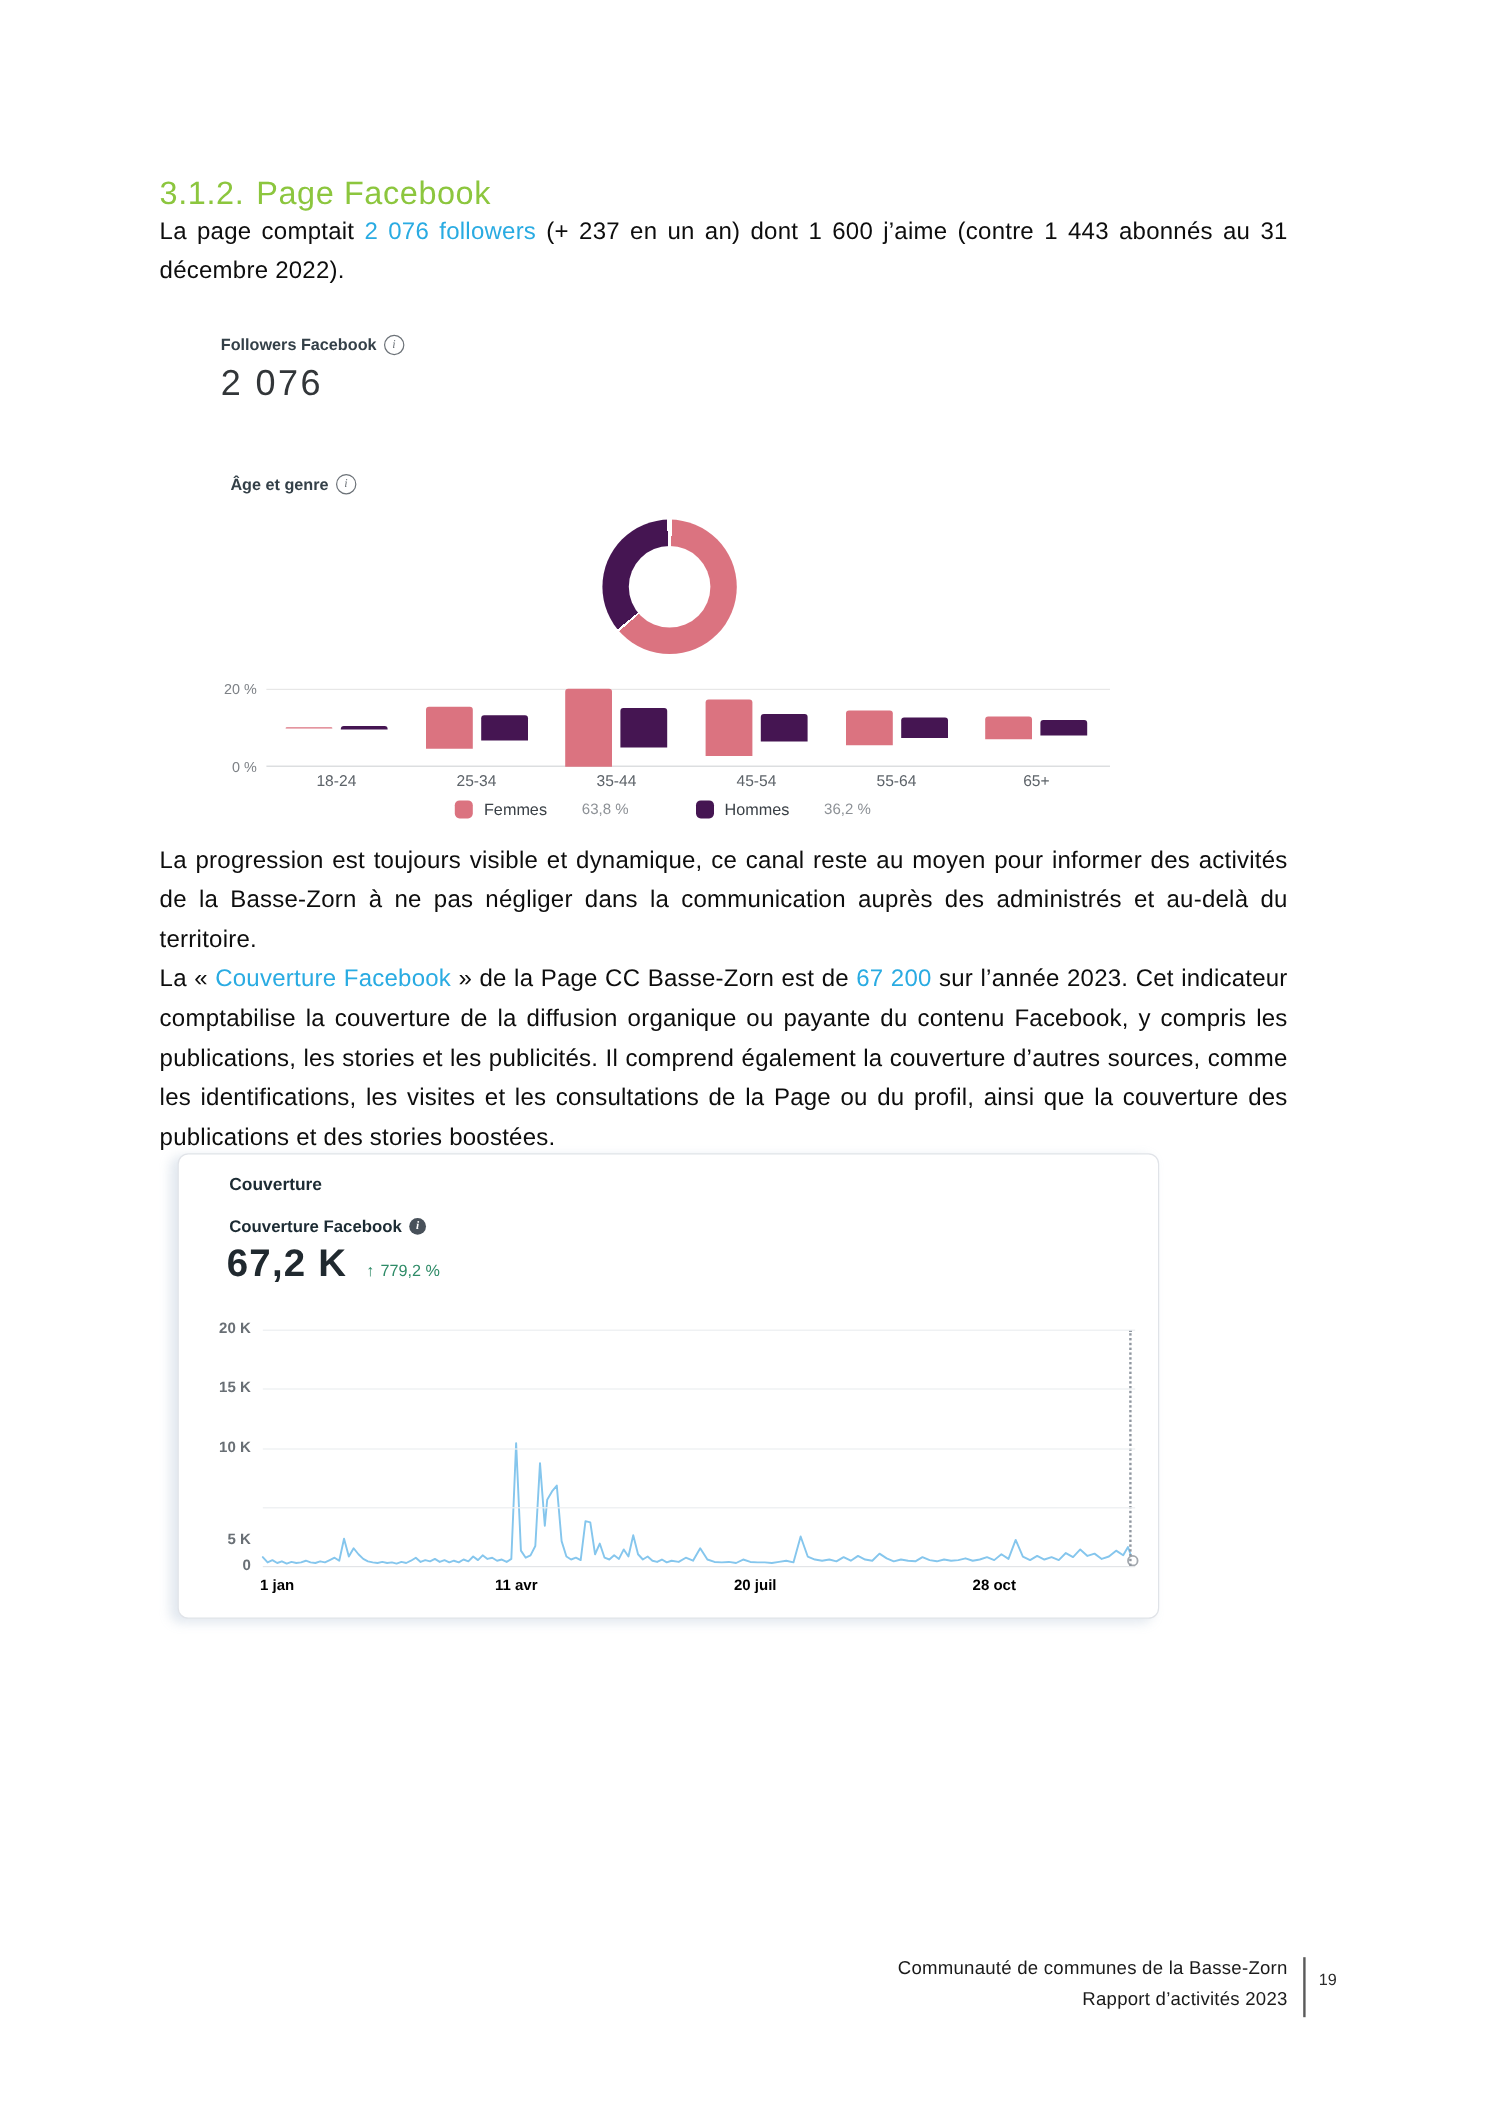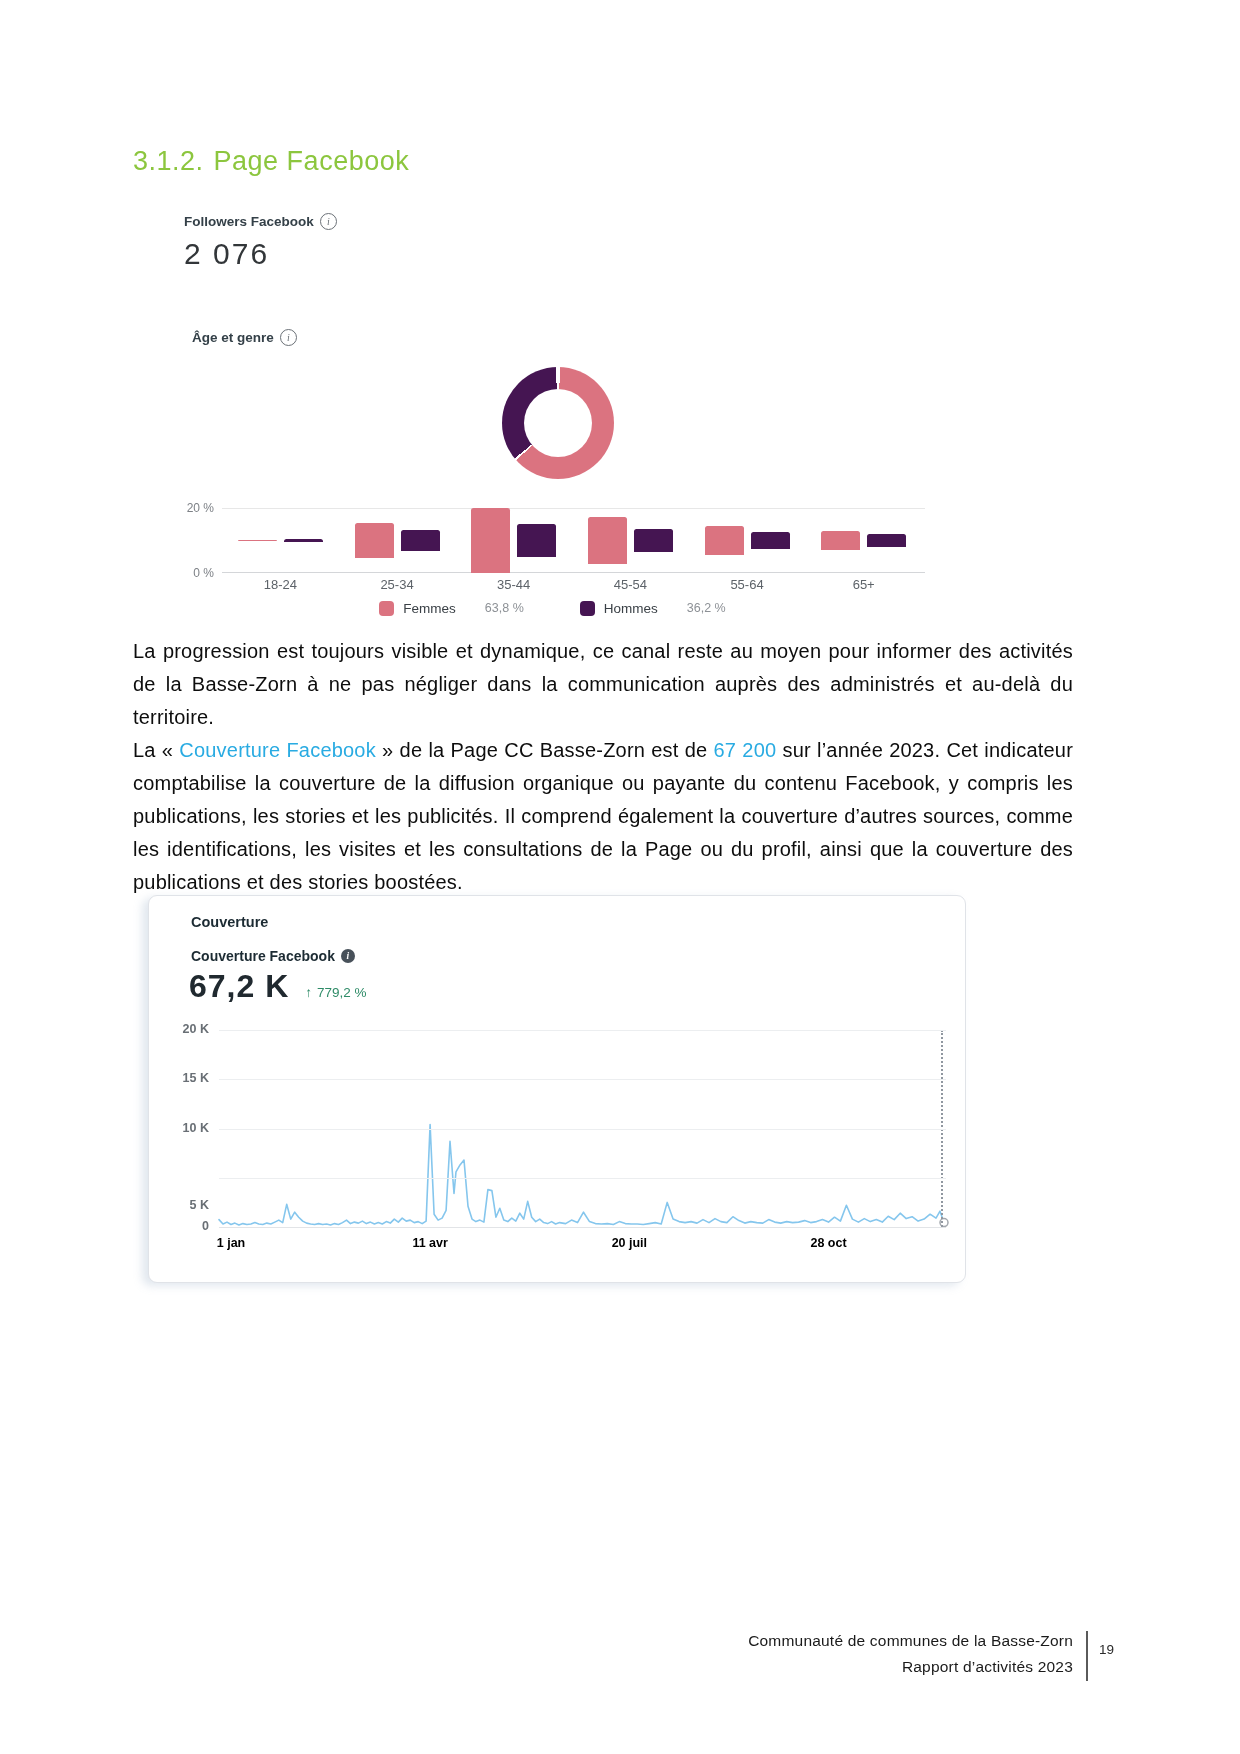--- a/index.html
+++ b/index.html
@@ -65,21 +65,21 @@
   .cov-title{position:absolute;left:42px;top:18px;font-size:14.5px;font-weight:700;color:#1c2b33;}
   .cov-metric-label{position:absolute;left:42px;top:52px;font-size:14px;font-weight:700;color:#1c2b33;display:flex;align-items:center;gap:6px;}
   .info-filled{
     display:inline-block;width:14px;height:14px;border-radius:50%;background:#48515a;color:#fff;
     font-size:9.5px;line-height:14px;text-align:center;font-family:"Liberation Serif", serif;font-style:italic;
   }
   .cov-metric-row{position:absolute;left:40px;top:72px;display:flex;align-items:baseline;gap:16px;}
   .cov-metric-value{font-size:32px;font-weight:700;color:#20292f;letter-spacing:1px;}
   .cov-metric-delta{font-size:13.5px;color:var(--delta_green,#2E8B67);display:flex;gap:5px;align-items:baseline;}
 
-  .cov-plot{position:absolute;left:70px;top:134px;width:727px;height:197px;font-weight:bold;}
+  .cov-plot{position:absolute;left:70px;top:146px;width:727px;height:197px;font-weight:bold;}
   .h-grid{position:absolute;left:0;right:0;height:1px;background:#eceef0;}
   .h-grid-base{background:#e2e4e7;}
   .y-label{position:absolute;left:-50px;width:40px;text-align:right;font-size:12.5px;color:#696f75;}
   .x-label{position:absolute;top:206px;width:60px;text-align:center;font-size:12.5px;color:#000000;}
   .cov-plot svg{position:absolute;left:0;top:0;overflow:visible;}
   .cursor-dotted{position:absolute;top:0;bottom:0;left:722px;width:0;border-left:2px dotted #9097a0;}
 
   
   .footer-text{position:absolute;right:167px;top:1628px;text-align:right;font-size:15.5px;line-height:26px;color:#1a1a1a;letter-spacing:.2px;}
   .footer-divider{position:absolute;left:1086px;top:1631px;width:2px;height:50px;background:#5a5a5a;}
@@ -88,20 +88,21 @@
 </head>
 <body>
 
 <div class="content">
 
   <h1 class="section-heading">
     <span class="h-num">3.1.2.</span><span>Page Facebook</span>
   </h1>
 
 
+  <p class="body-par mt-p2"><span>La page comptait </span><span class="blue">2 076 followers</span><span> (+ 237 en un an) dont 1 600 j’aime (contre 1 443 abonnés au 31 décembre 2022).</span></p>
 
   <div class="fbchart1">
     <div class="fw-title">
       <span>Followers Facebook</span>
       <span class="info-outline">i</span>
     </div>
     <div class="fw-value">2 076</div>
 
     <div class="ag-title">
       <span>Âge et genre</span>

